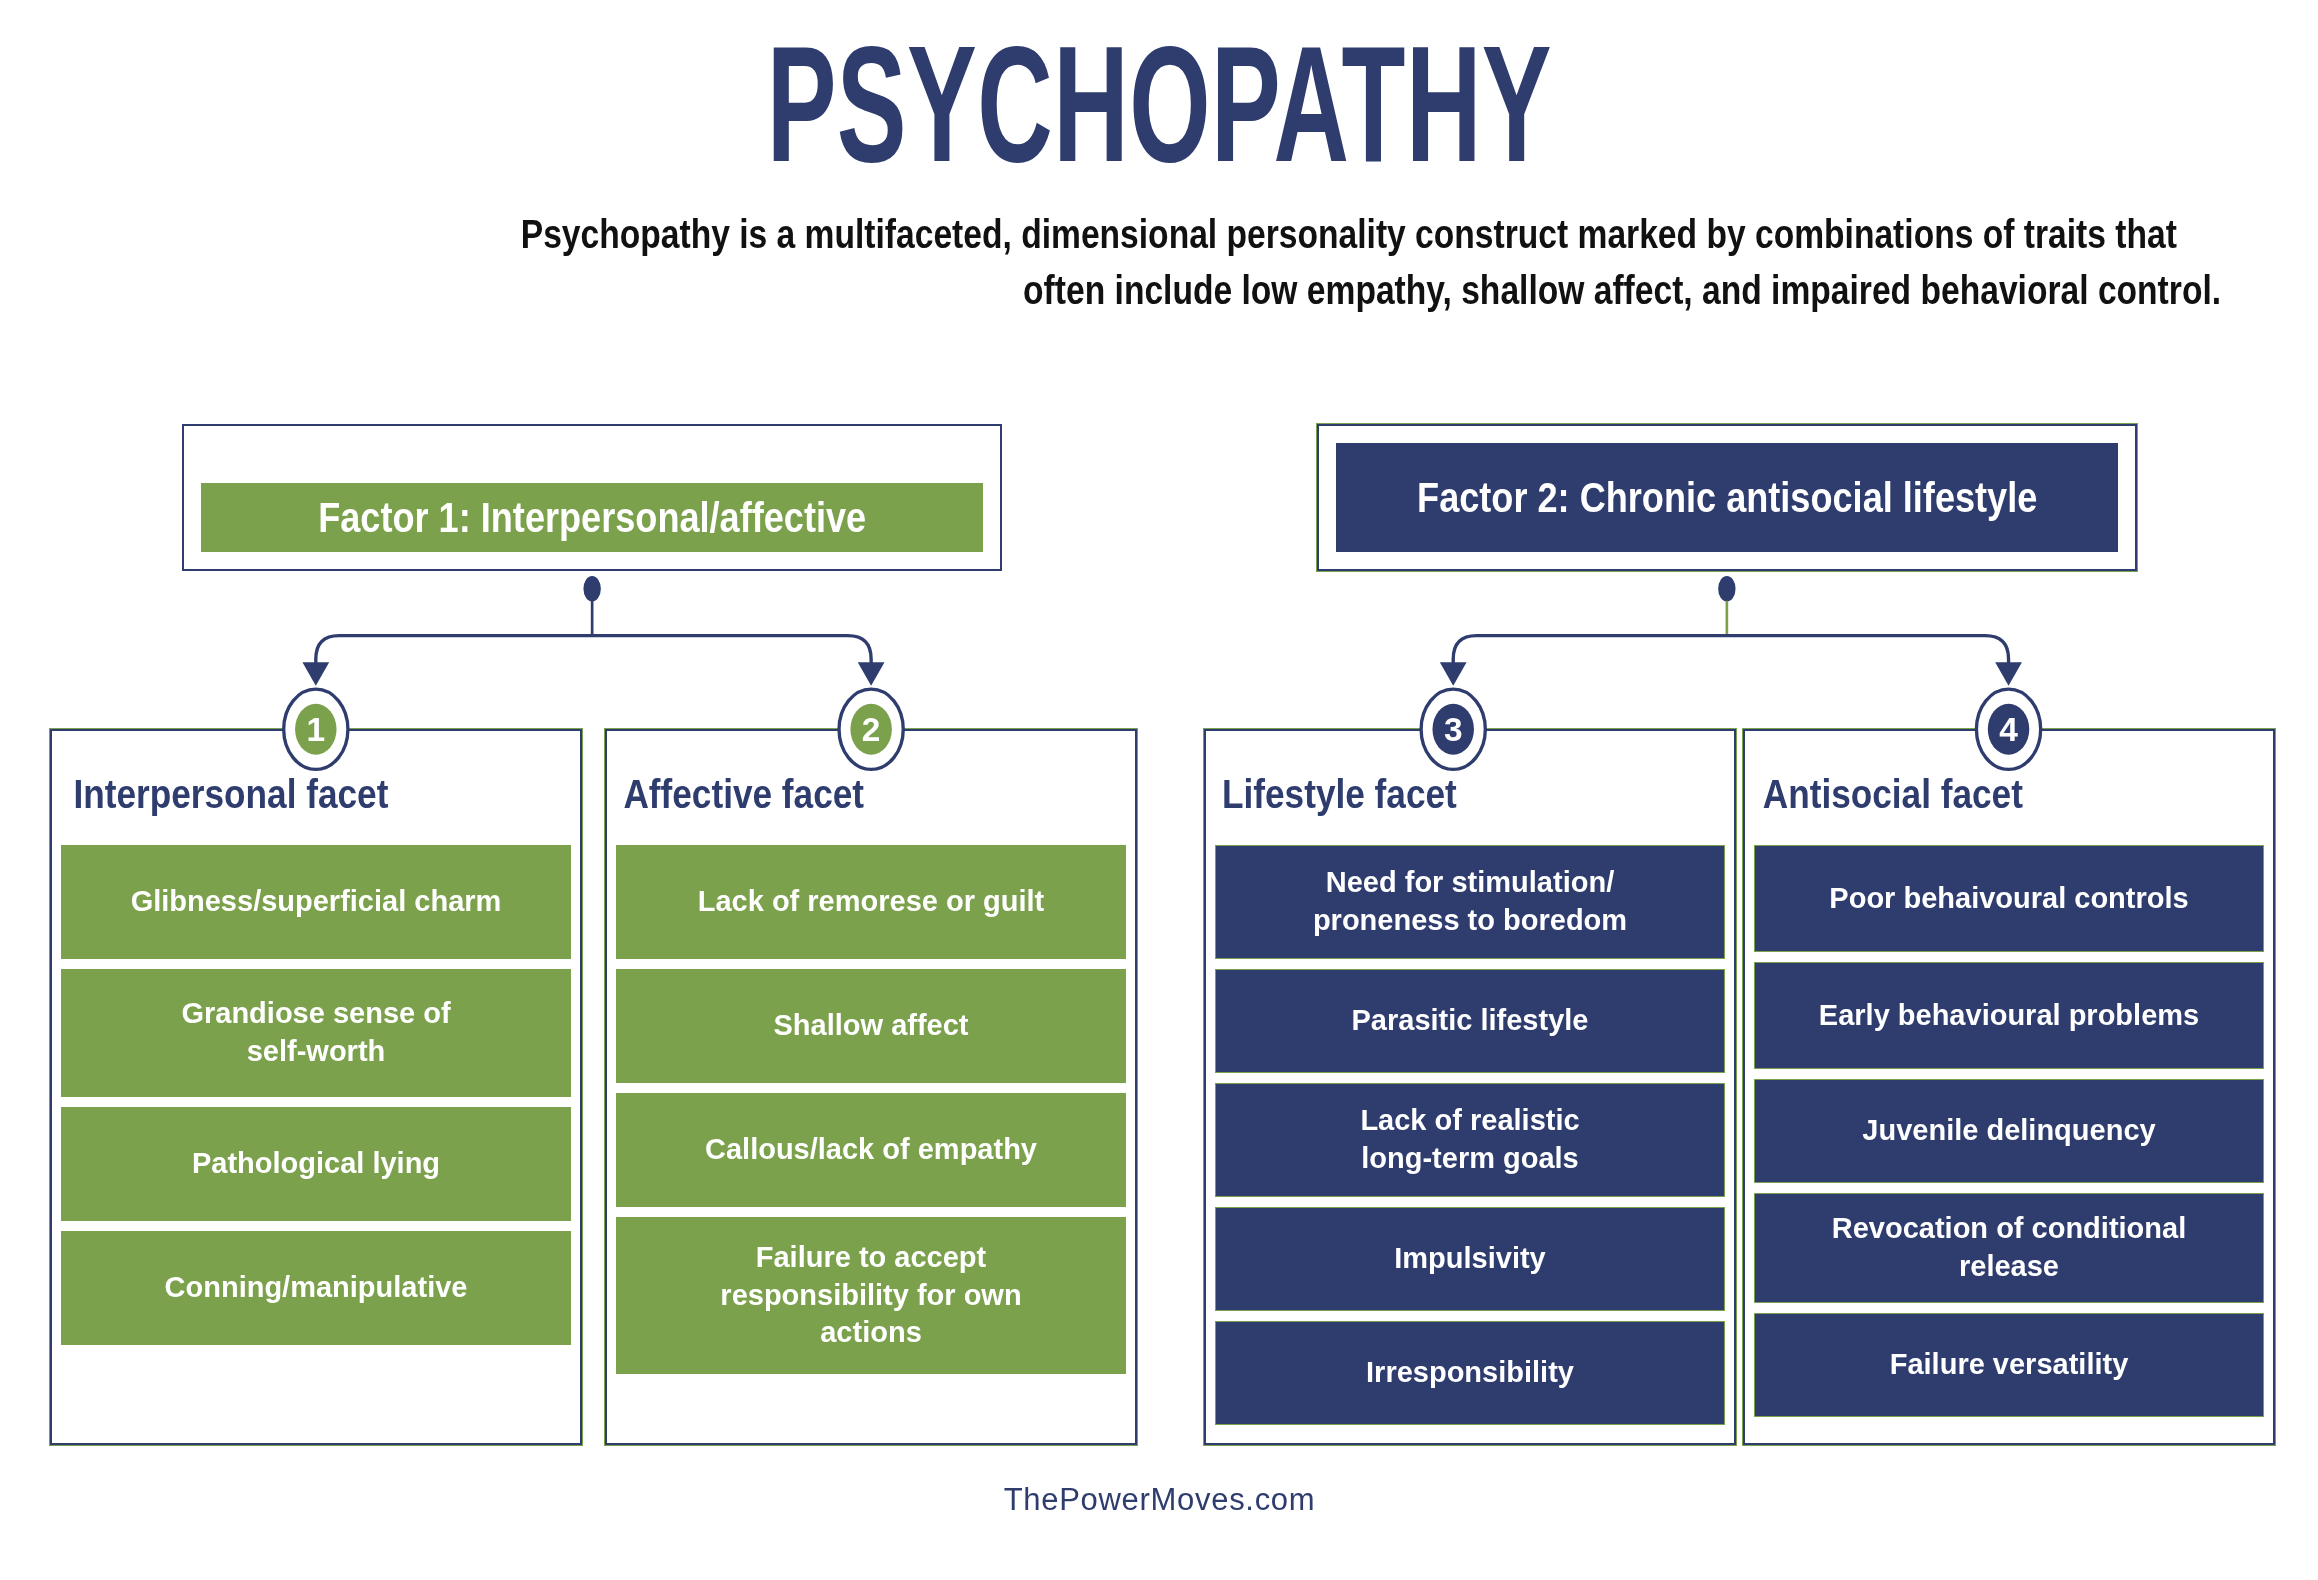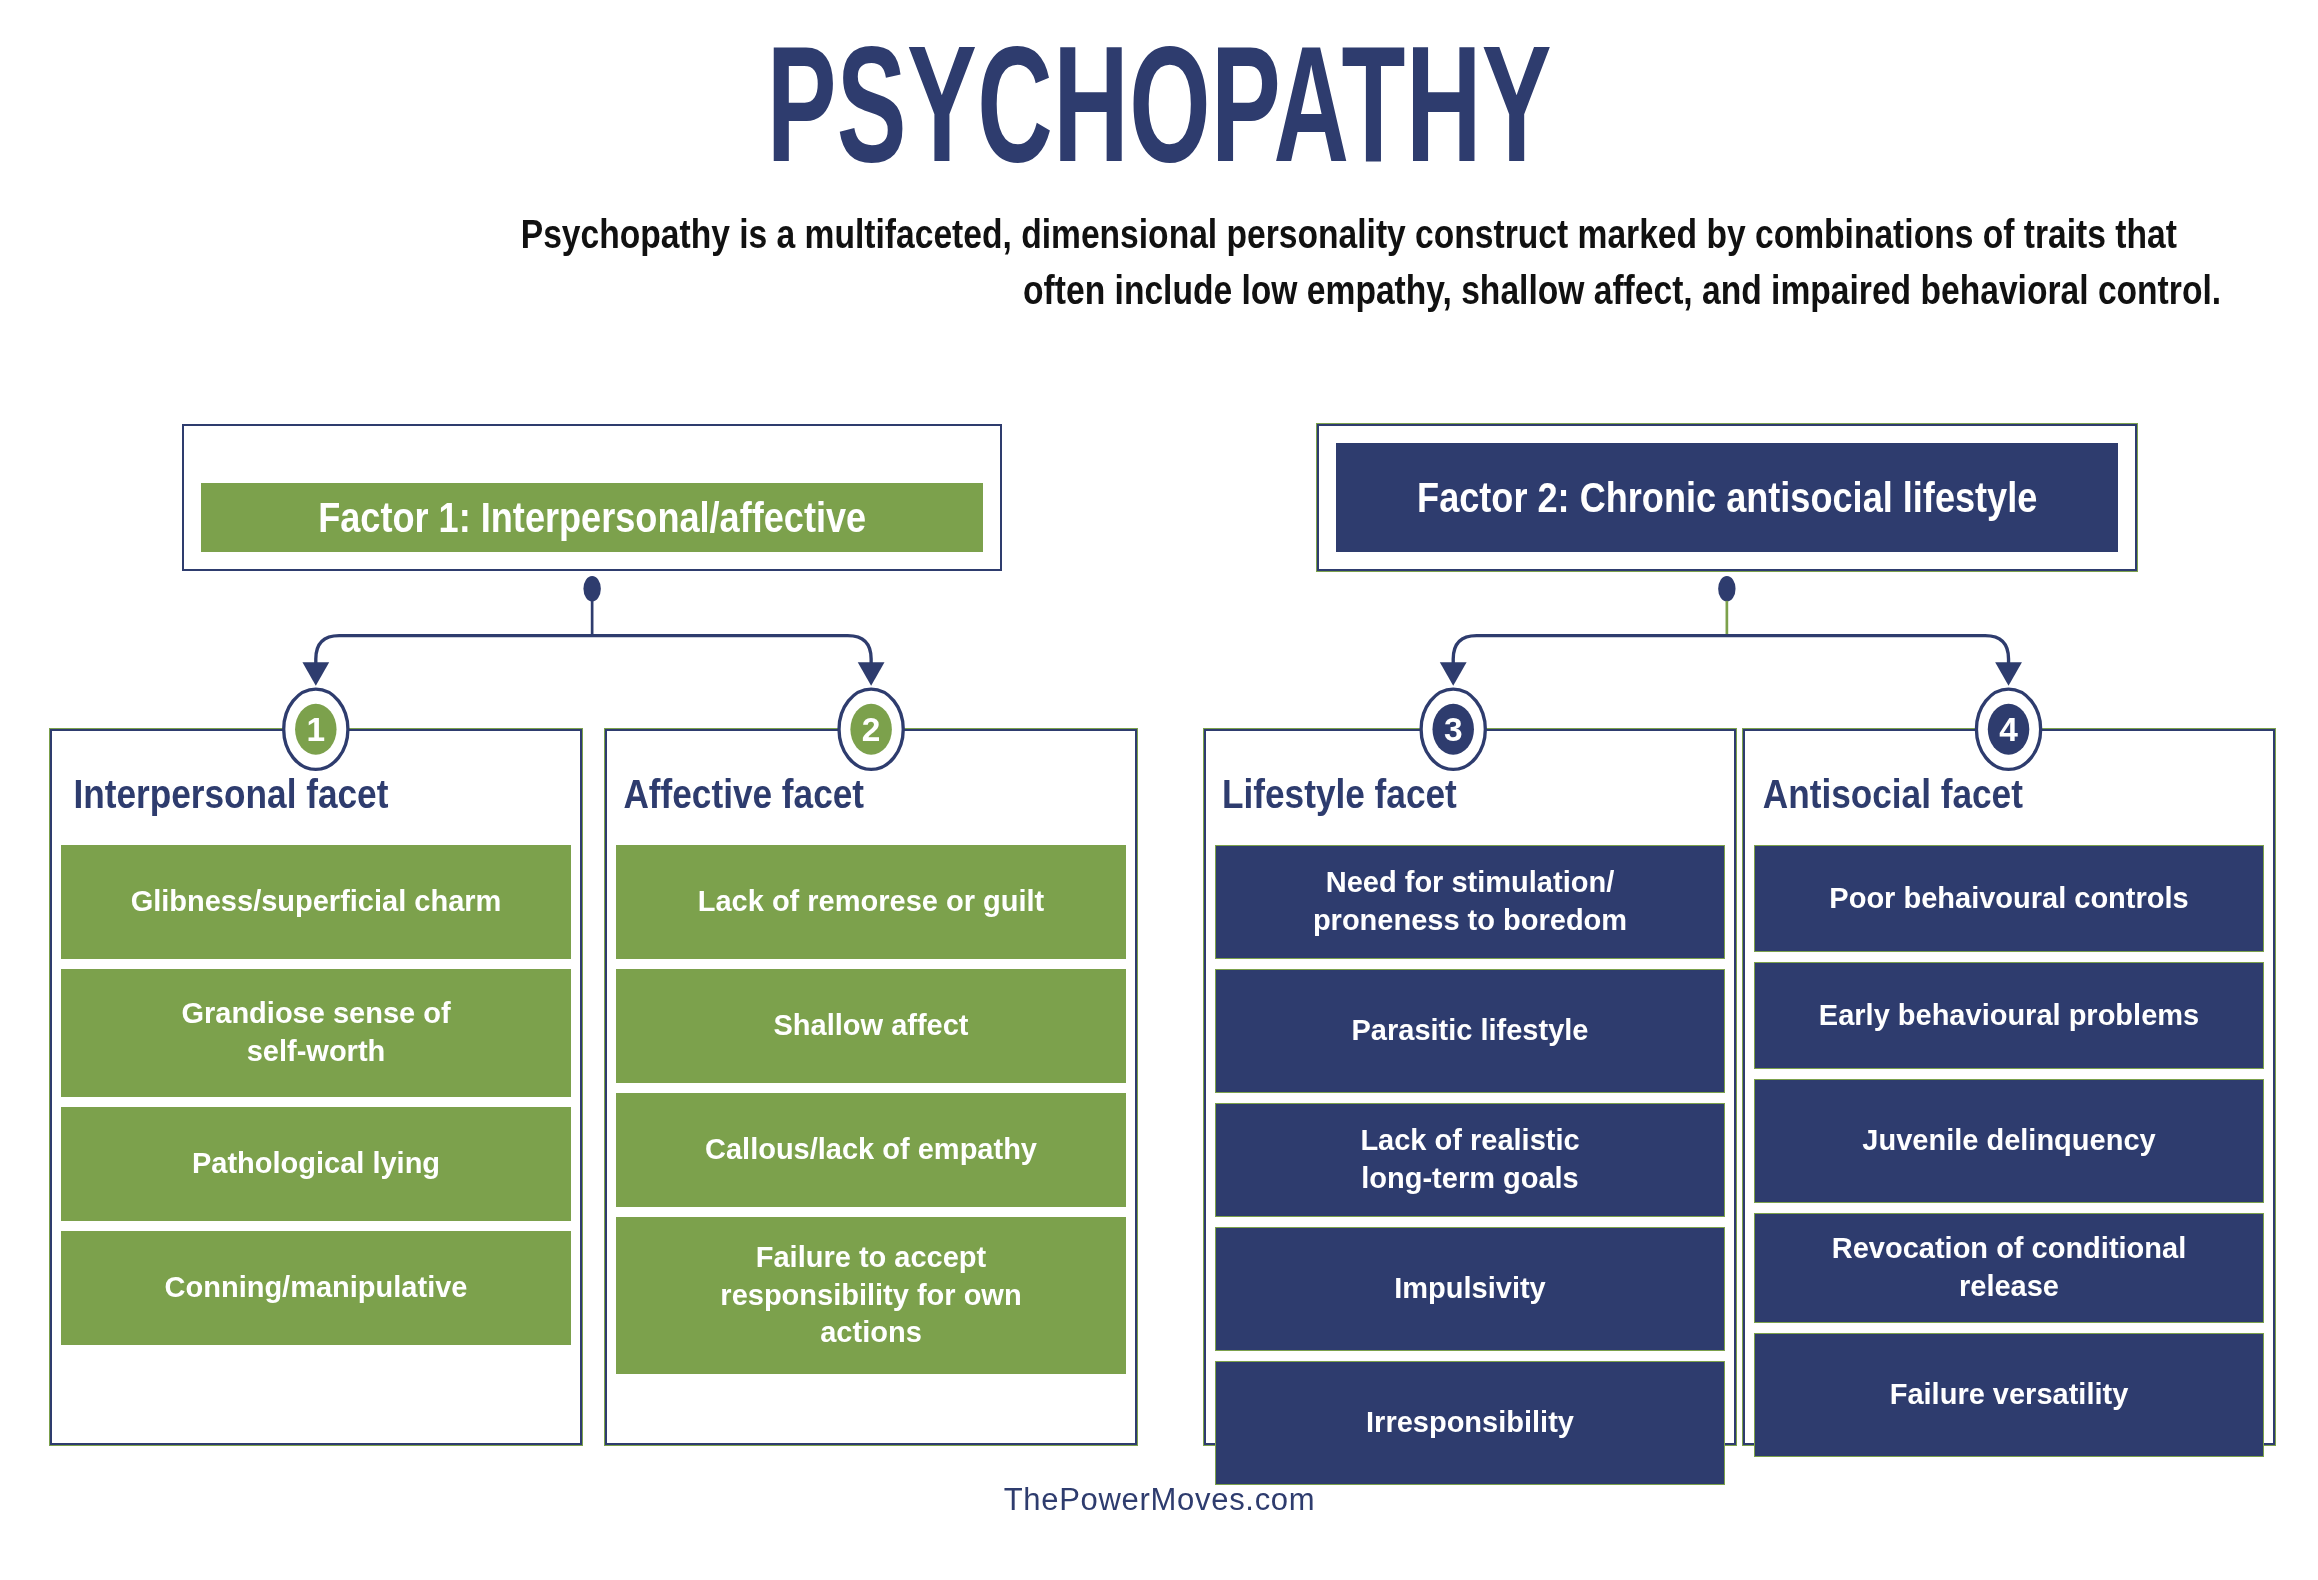--- a/index.html
+++ b/index.html
@@ -41,21 +41,21 @@
   .facet-heading{position:absolute;top:41px;left:0;width:100%;
     font-size:40px;font-weight:bold;color:var(--navy);}
 
   .items{position:absolute;top:114px;left:8.7px;right:8.7px;
     display:flex;flex-direction:column;gap:10px;}
   .item{display:flex;align-items:center;justify-content:center;box-sizing:border-box;
     padding:0 13.4px;color:#ffffff;font-size:29px;font-weight:bold;line-height:1.3;
     text-align:center;white-space:pre-line;}
   .item.green{background:var(--green);}
   .item.navy{background:var(--navy);border:1.3px solid var(--green);}
-  .h150{height:124px}.h160{height:107px}.h165{height:110px}
+  .h150{height:104px}.h160{height:107px}.h165{height:110px}
   .h170{height:114px}.h185{height:128px}.h235{height:157px}
 
   .overlay{position:absolute;inset:0;pointer-events:none;}
   .ln-navy{stroke:var(--navy);fill:none;}
   .ln-green{stroke:var(--green);fill:none;}
   .fill-navy{fill:var(--navy);}
   .fill-green{fill:var(--green);}
   .badge-outer{fill:#ffffff;stroke:var(--navy);stroke-width:5;}
   .badge-num{fill:#ffffff;font-size:50px;font-weight:bold;text-anchor:middle;}
 

